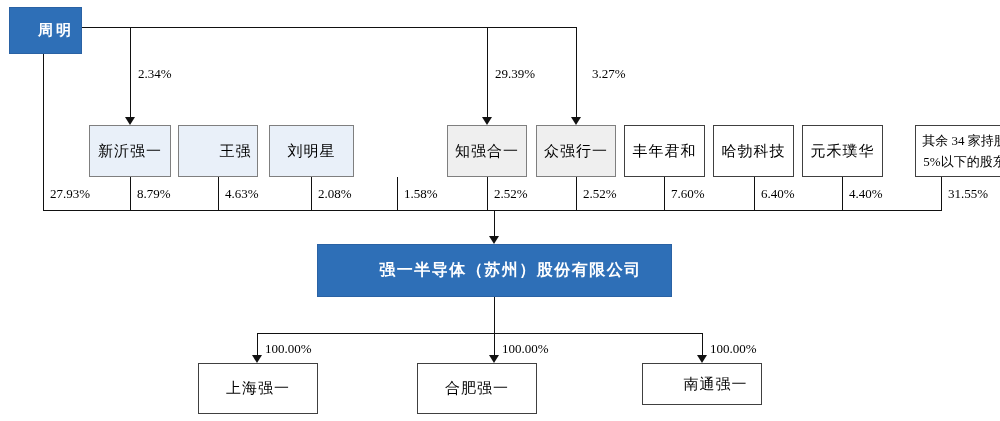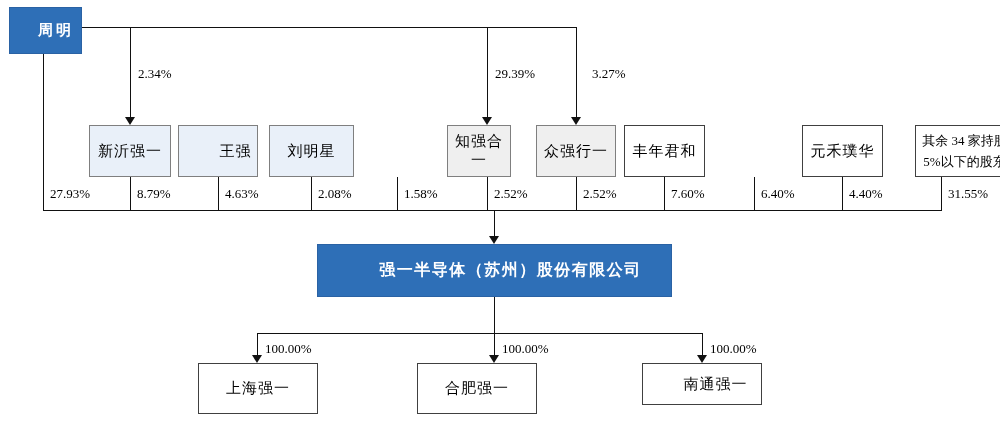--- a/index.html
+++ b/index.html
@@ -50,28 +50,31 @@
 
   <div class="box b-lblue" style="left:89px;top:125px;width:82px;height:52px;">
     <span>新沂强一</span>
   </div>
   <div class="box b-lblue" style="left:178px;top:125px;width:80px;height:52px;padding-left:35px;">
     <span>王强</span>
   </div>
   <div class="box b-lblue" style="left:269px;top:125px;width:85px;height:52px;">
     <span>刘明星</span>
   </div>
-  <div class="box b-gray" style="left:447px;top:125px;width:64px;height:52px;">
+  <div class="box b-gray" style="left:447px;top:125px;width:80px;height:52px;">
     <span>知强合一</span>
   </div>
   <div class="box b-gray" style="left:536px;top:125px;width:80px;height:52px;">
     <span>众强行一</span>
   </div>
   <div class="box b-white" style="left:624px;top:125px;width:81px;height:52px;">
     <span>丰年君和</span>
+  </div>
+  <div class="box b-white" style="left:713px;top:125px;width:81px;height:52px;">
+    <span>哈勃科技</span>
   </div>
   <div class="box b-white" style="left:802px;top:125px;width:81px;height:52px;">
     <span>元禾璞华</span>
   </div>
   <div class="box b-white b-small" style="left:915px;top:125px;width:99px;height:52px;">
     <span>其余 34 家持股
 5%以下的股东</span>
   </div>
 
   <div class="line v" style="left:130px;top:177px;height:33px;"></div>

